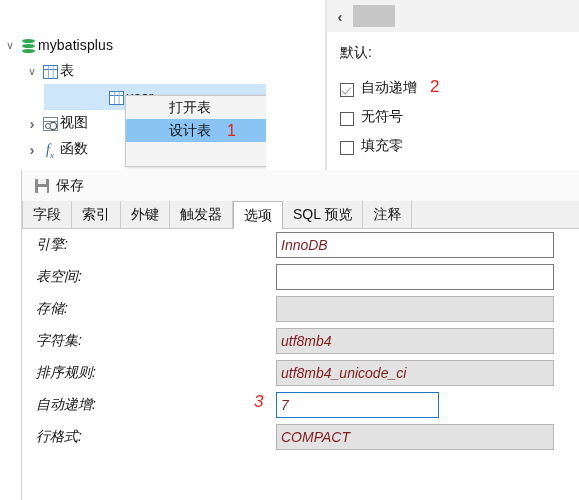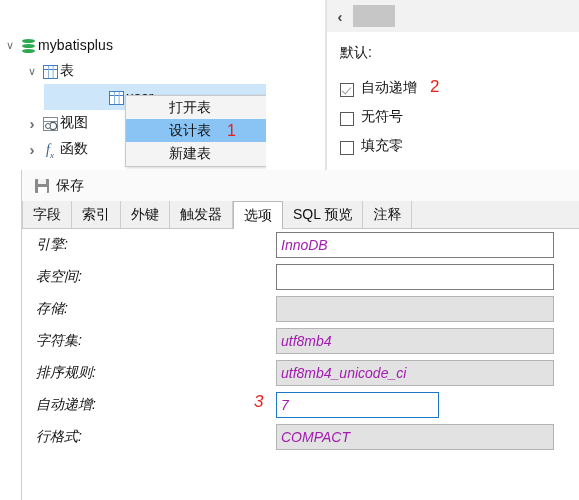--- a/index.html
+++ b/index.html
@@ -144,21 +144,21 @@
     position:relative;z-index:2;margin-bottom:-1px;
   }
 
   
   .form{position:absolute;left:0;top:59px;right:0;bottom:0;background:#fff;font-style:italic;}
   .frow{position:absolute;left:0;right:0;height:32px;display:flex;align-items:center;}
   .flabel{position:absolute;left:14px;font-size:14px;color:#111;white-space:nowrap;}
   .fnum{position:absolute;color:#e8201a;font-size:17px;}
   .fctl{
     position:absolute;height:26px;box-sizing:border-box;
-    font-size:14px;color:#a21caf;padding:0 4px;line-height:24px;
+    font-size:14px;color:#7f1d1d;padding:0 4px;line-height:24px;
     font-family:"Liberation Sans","DejaVu Sans",sans-serif;
     background:#fff;border:1px solid #7a7a7a;overflow:hidden;white-space:nowrap;
   }
   .fctl.ro{background:#e2e2e2;border:1px solid #b4b4b4;}
   .fctl.focus{border:1px solid #1c77c8;}
 </style>
 </head>
 <body>
 
 <div class="root">
@@ -202,23 +202,20 @@
       <span class="ticon"><span class="ic-fx">f<sub>x</sub></span></span>
       <span class="tlabel">函数</span>
     </div>
 
     <div class="ctx">
       <div class="ctx-item">
         <span>打开表</span>
       </div>
       <div class="ctx-item hl">
         <span>设计表</span><span class="ctx-num">1</span>
-      </div>
-      <div class="ctx-item">
-        <span>新建表</span>
       </div>
     </div>
   </div>
 
   <div class="divider-v"></div>
 
   <div class="prop-pane">
     <div class="prop-head">
       <div class="back">‹</div>
       <div class="swatch"></div>

